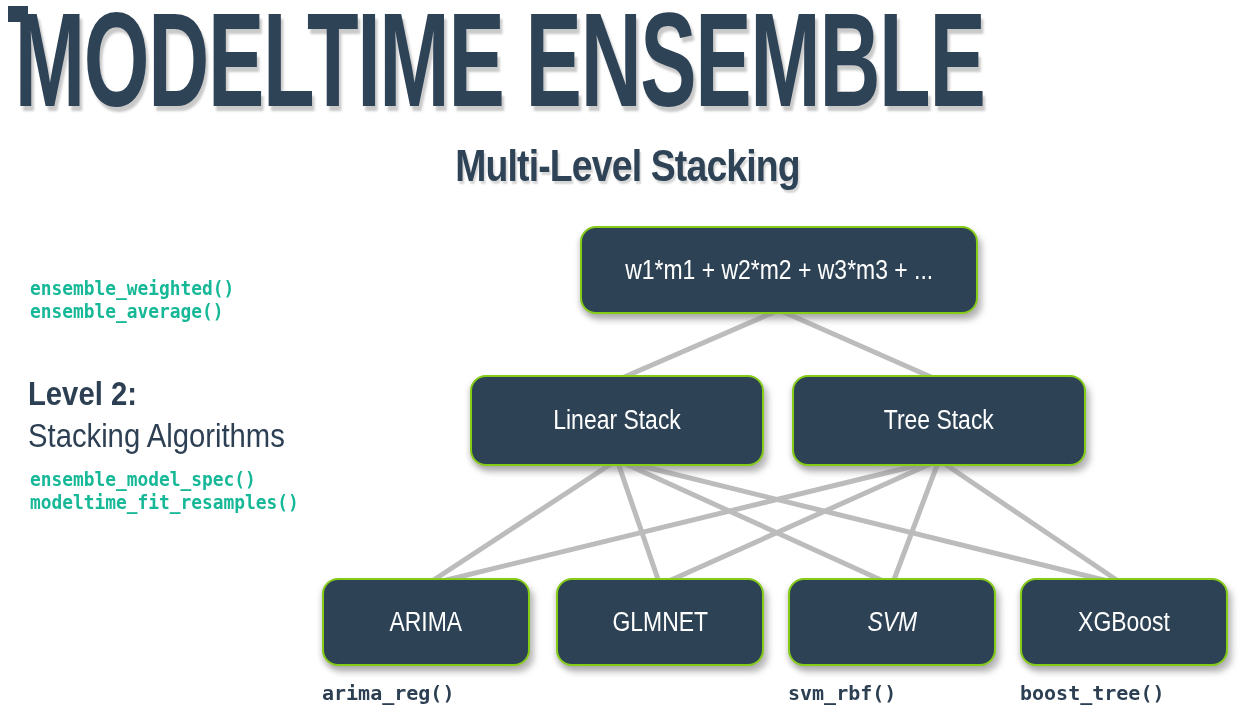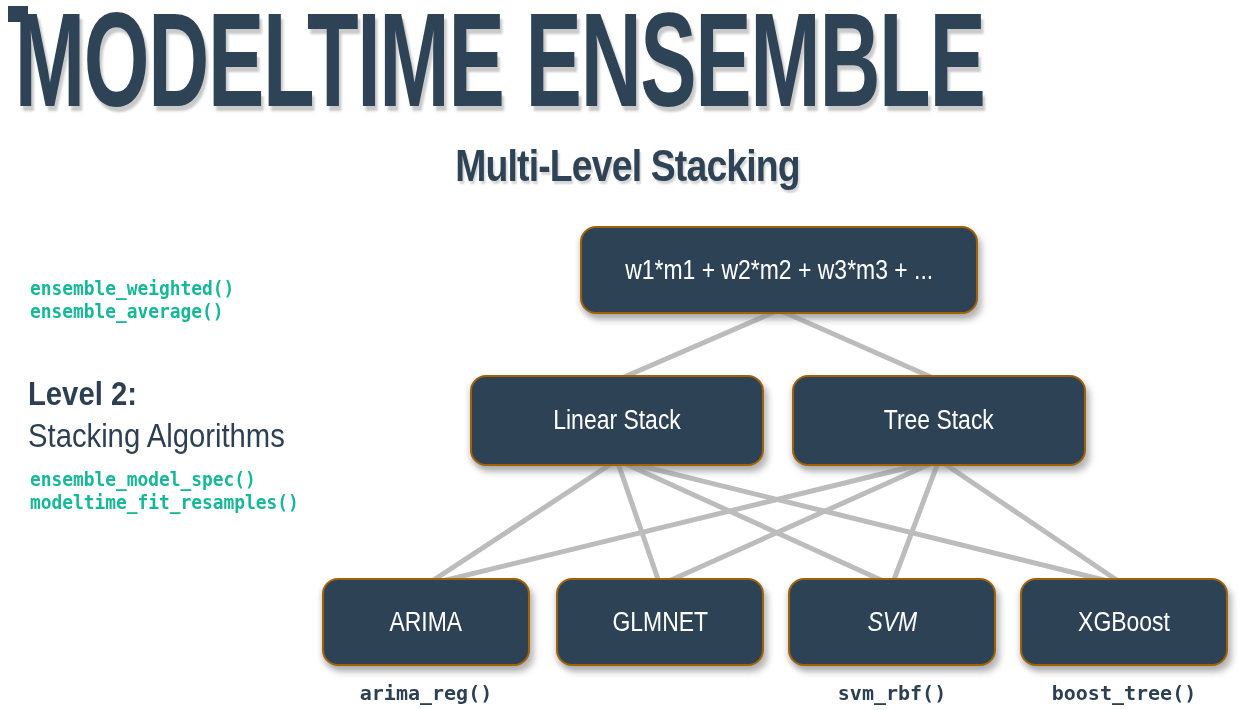--- a/index.html
+++ b/index.html
@@ -61,21 +61,21 @@
   #lvl3-heading { top: 222px; }
   #lvl3-code    { top: 277px; }
   #lvl2-heading { top: 372px; }
   #lvl2-code    { top: 468px; }
   #lvl1-heading { top: 572px; }
 
   
   .node {
     position: absolute; z-index: 2;
     background: #2d4355;
-    border: 2px solid #a16207;
+    border: 2px solid #84cc16;
     border-radius: 16px;
     box-shadow: 4px 6px 6px rgba(130,130,130,0.55), -2px 3px 4px rgba(160,160,160,0.35);
     display: flex; align-items: center; justify-content: center;
   }
   .node-label {
     display: inline-block; white-space: nowrap;
     color: #ffffff; font-size: 27px; font-weight: 500; letter-spacing: 0px;
     transform: scaleX(0.85); transform-origin: 50% 50%;
   }
 
@@ -87,21 +87,21 @@
   #node-svm     { left: 788px; top: 578px; width: 208px; height: 88px; font-style: italic; }
   #node-xgboost { left: 1020px; top: 578px; width: 208px; height: 88px; }
 
   
   svg.connectors { position: absolute; left: 0; top: 0; z-index: 1; }
   svg.connectors line { stroke: #bcbcbc; stroke-width: 5; stroke-linecap: round; }
 
   
   .fn-label {
     position: absolute; top: 681px; width: 208px;
-    text-align: center;
+    text-align: left;
     font-family: "DejaVu Sans Mono", "Liberation Mono", monospace;
     font-weight: 700; font-size: 20px; color: #2c3f53; white-space: nowrap;
   }
   #fn-arima   { left: 322px; }
   #fn-glmnet  { left: 556px; }
   #fn-svm     { left: 788px; }
   #fn-xgboost { left: 1020px; }
 </style>
 </head>
 <body>

